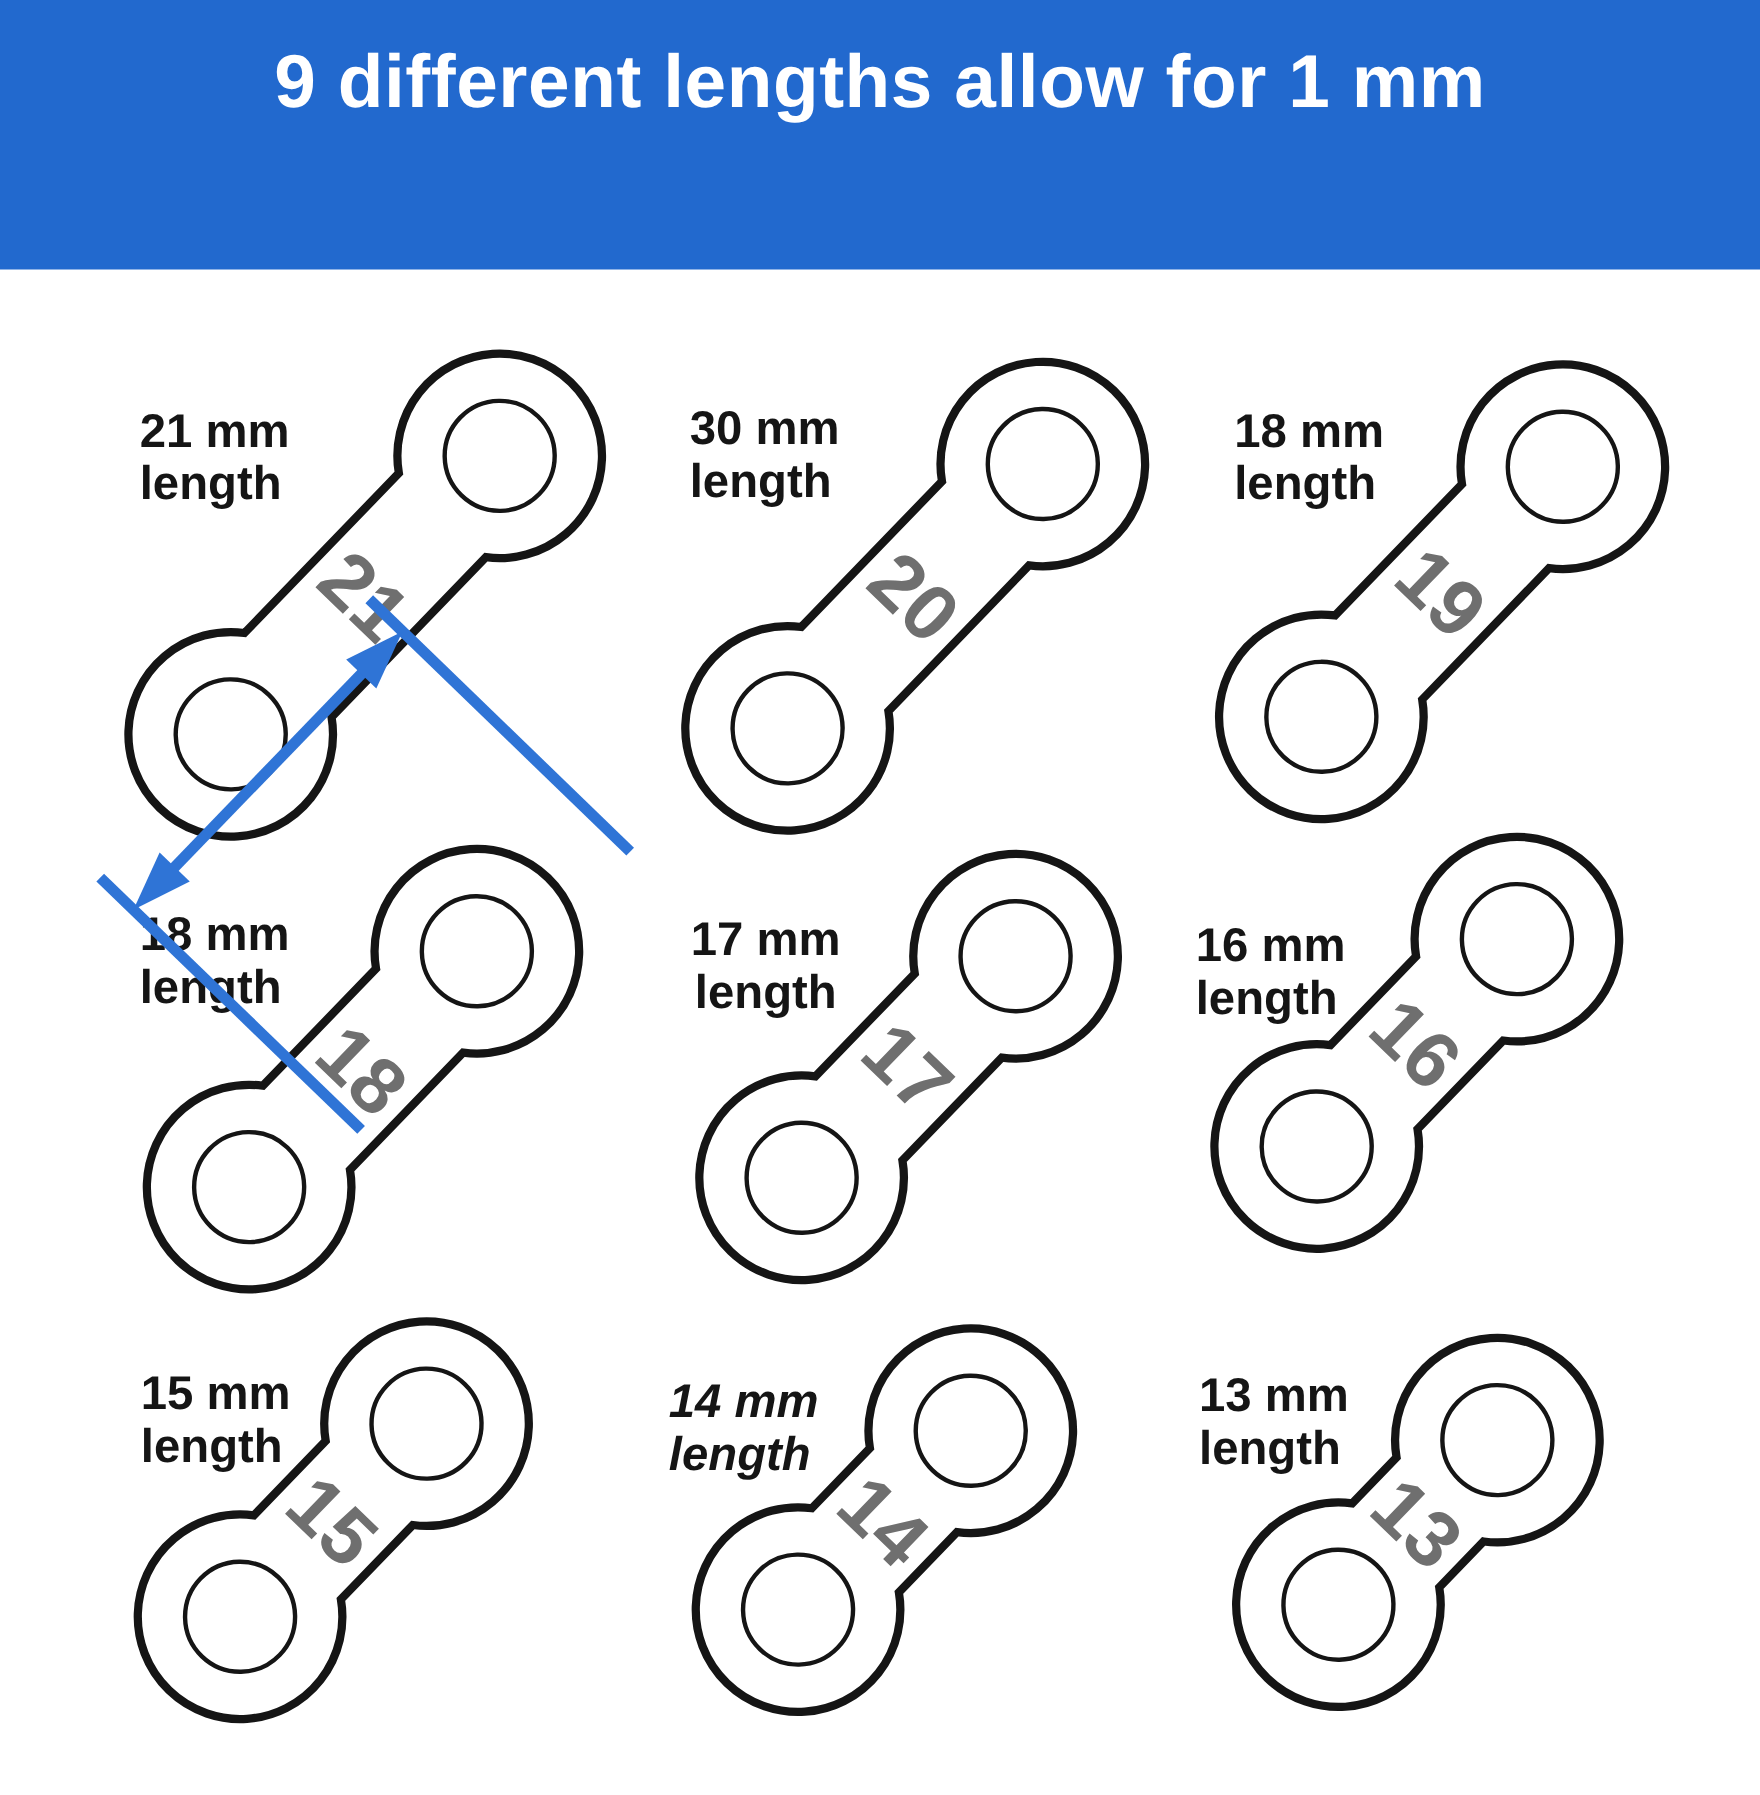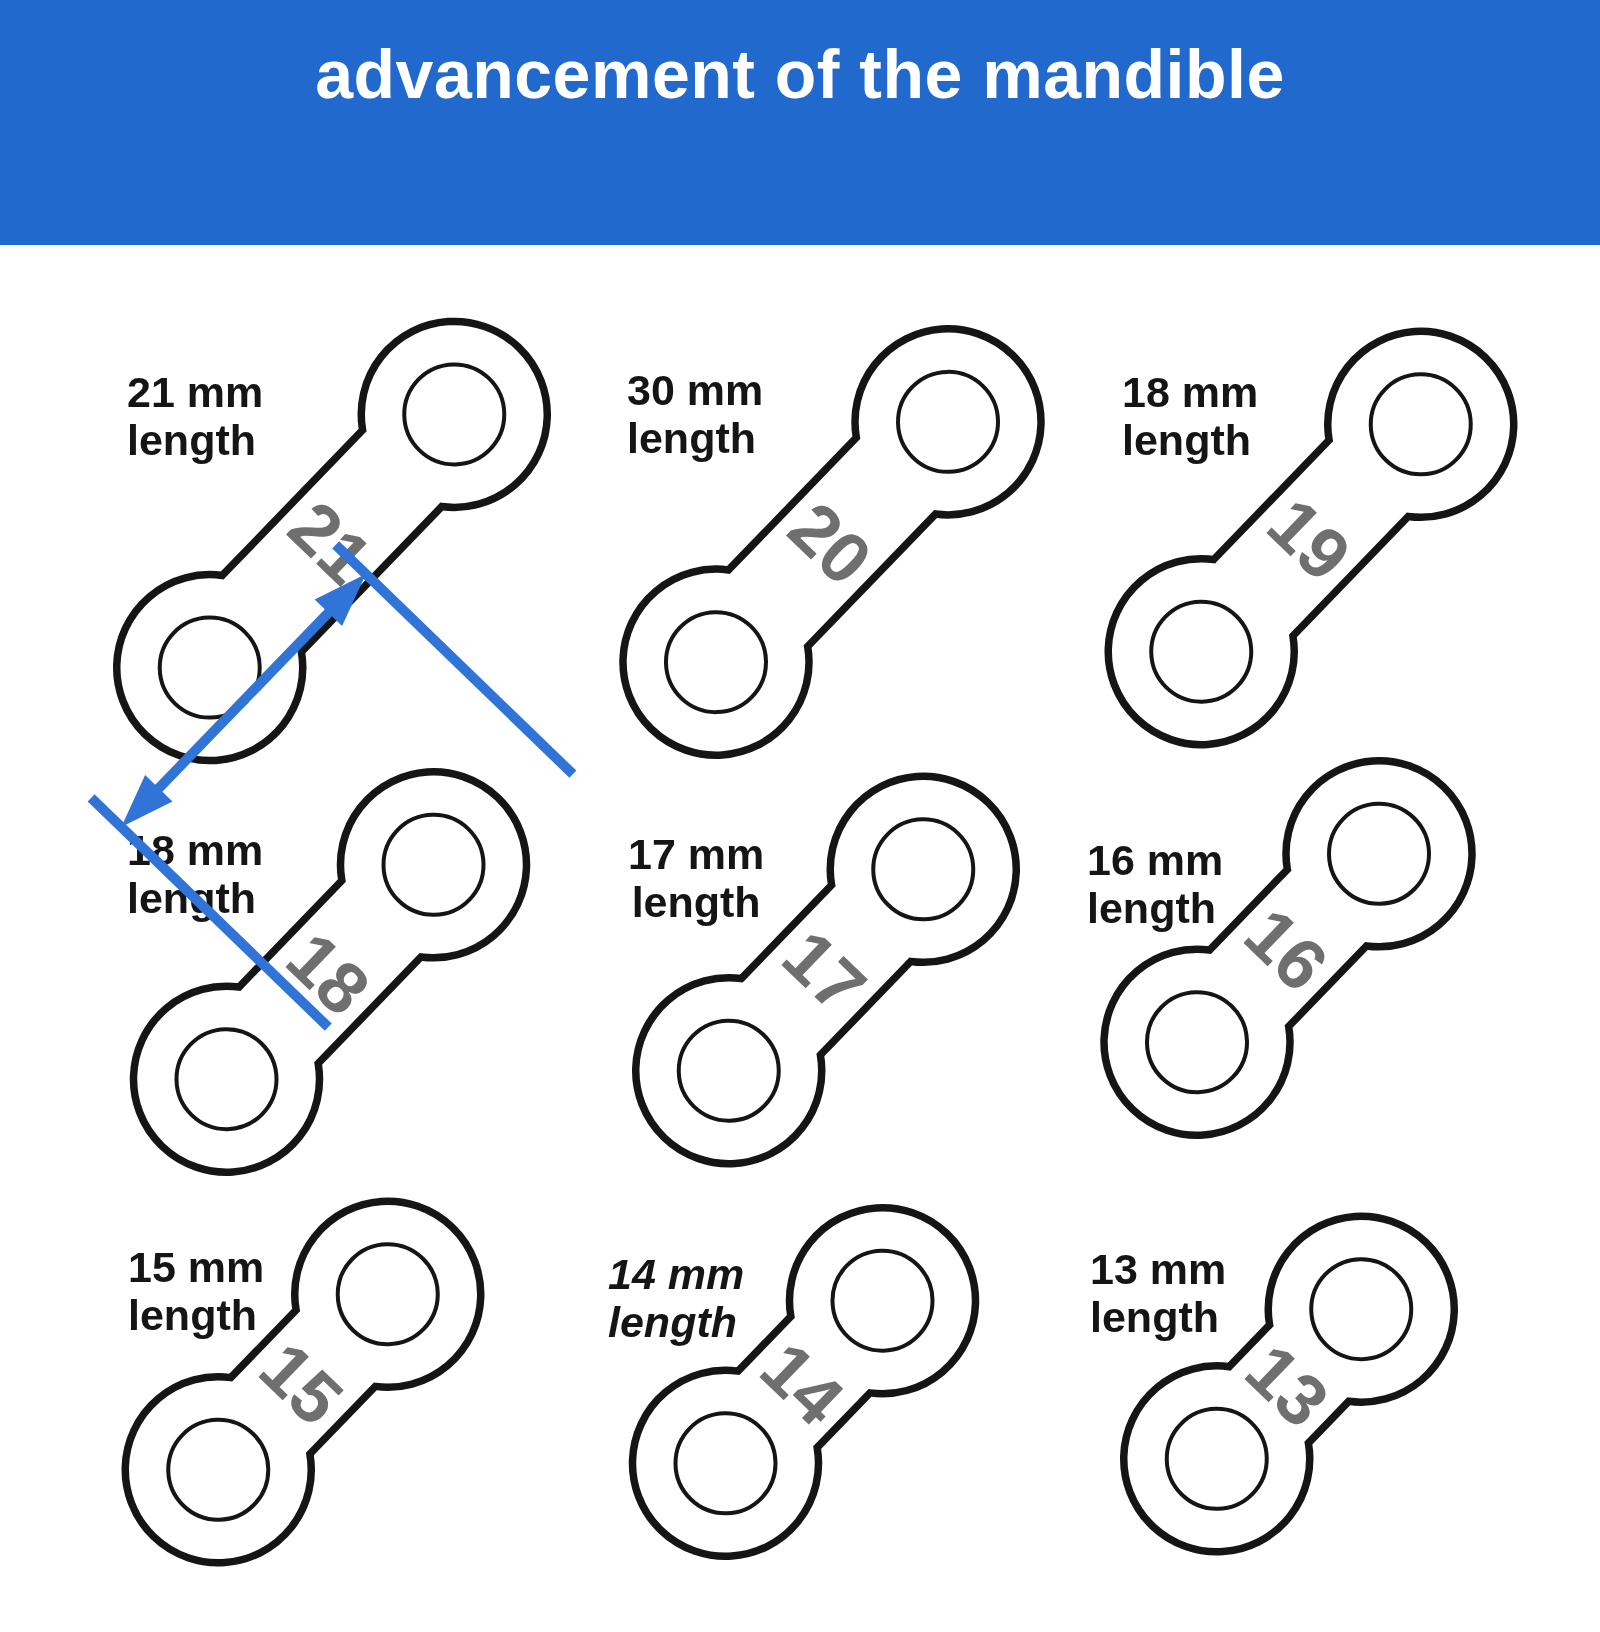--- a/index.html
+++ b/index.html
@@ -59,21 +59,21 @@
     stroke:var(--arrow-blue);stroke-width:10;stroke-linecap:butt;
   }
   .measure polygon{
     fill:var(--arrow-blue);
   }
 </style>
 </head>
 <body>
 
 <header class="banner">
-  <div class="banner-line">advancement of the mandible</div>
+  <div class="banner-line">9 different lengths allow for 1 mm</div>
 </header>
 
 <main class="diagram" id="diagram">
 
   <svg class="measure" viewBox="0 0 540 540" aria-hidden="true">
     <line x1="275.7" y1="29.8" x2="512.9" y2="259.2"></line>
     <line x1="31.1" y1="282.8" x2="268.3" y2="512.2"></line>
     <line x1="272.5" y1="93.5" x2="94.7" y2="277.5"></line>
     <polygon points="305.9,59.0 282.1,111.0 254.7,84.6"></polygon>
     <polygon points="61.3,312.0 112.5,286.4 85.1,260.0"></polygon>

